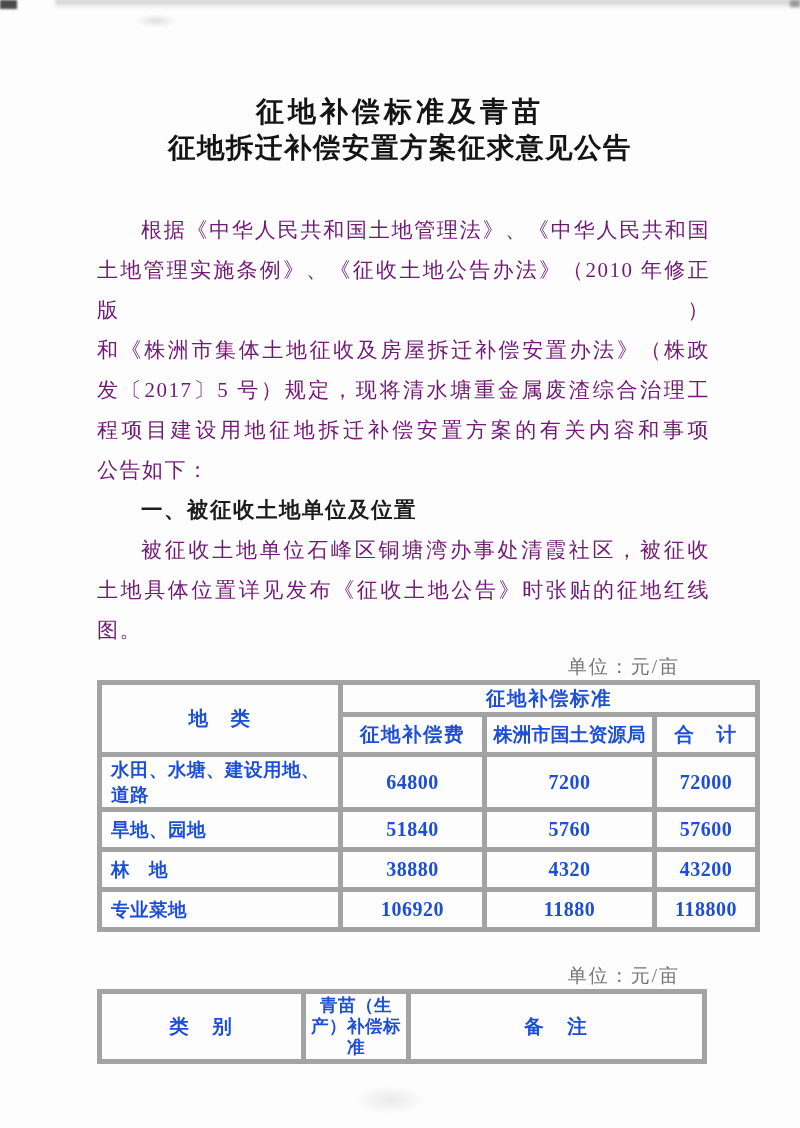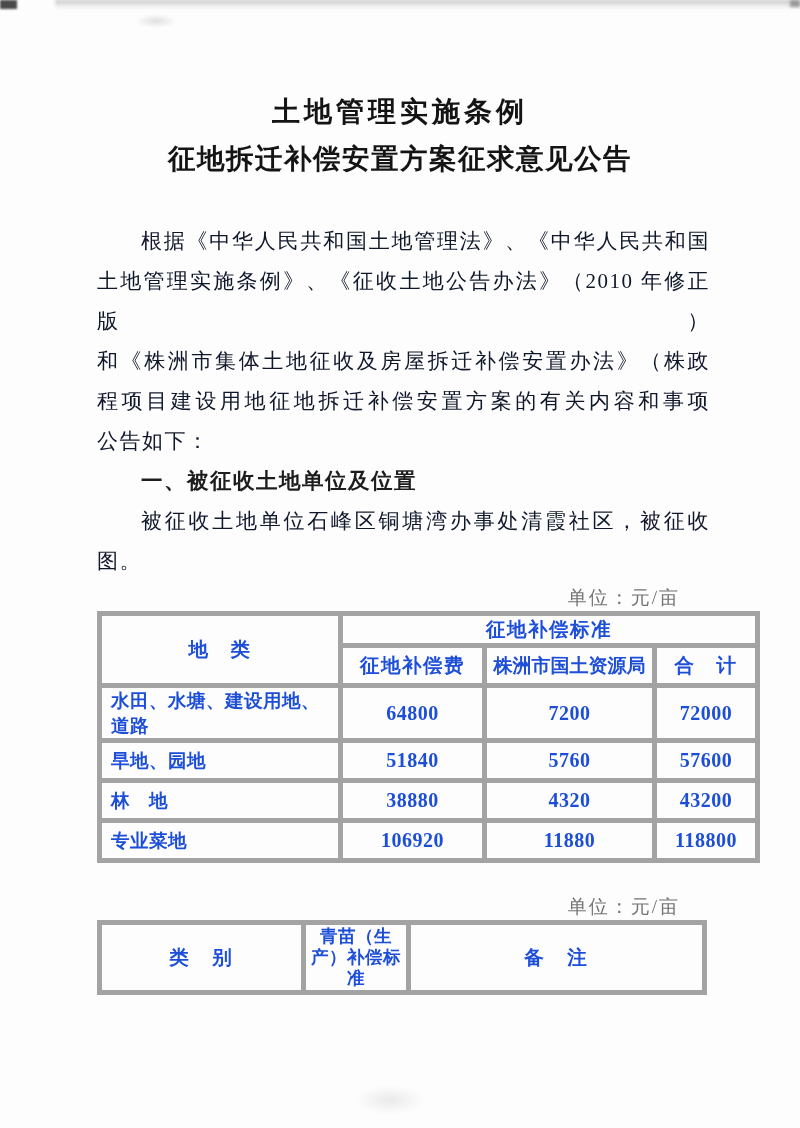--- a/index.html
+++ b/index.html
@@ -39,35 +39,35 @@
 
   
   .titles { padding-top: 94px; }
   .title-line {
     text-align: center;
     font-weight: bold;
     color: #141414;
     margin: 0;
   }
   .title-1 { font-size: 28px; line-height: 36px; letter-spacing: 4px; }
-  .title-2 { font-size: 27.5px; line-height: 36px; letter-spacing: 1.5px; margin-top: 11px; }
+  .title-2 { font-size: 27.5px; line-height: 36px; letter-spacing: 1.5px; }
 
   
   .body-text {
     margin: 44px 90px 0 97px;
     width: 613px;
   }
   .doc-line {
     font-size: 21px;
     line-height: 40px;
     letter-spacing: 1.5px;
     text-align: justify;
     text-align-last: justify;
     white-space: normal;
-    color: #0f172a;
+    color: #701a75;
   }
   .doc-line.short { text-align-last: left; }
   .doc-line.indent { text-indent: 44px; }
   .doc-heading {
     font-size: 21.5px;
     line-height: 40px;
     font-weight: bold;
     letter-spacing: 1.5px;
     text-indent: 44px;
     color: #1d1d1d;
@@ -127,33 +127,35 @@
 
 <div class="page">
 
   <div class="scan-top-band"></div>
   <div class="scan-corner-mark"></div>
   <div class="scan-smudge-1"></div>
   <div class="scan-smudge-2"></div>
   <div class="scan-smudge-3"></div>
 
   <div class="titles">
-    <div class="title-line title-1">土地管理实施条例</div>
+    <div class="title-line title-1">征地补偿标准及青苗</div>
     <div class="title-line title-2">征地拆迁补偿安置方案征求意见公告</div>
   </div>
 
   <div class="body-text">
     <div class="doc-line indent">根据《中华人民共和国土地管理法》、《中华人民共和国</div>
     <div class="doc-line">土地管理实施条例》、《征收土地公告办法》（2010 年修正版）</div>
     <div class="doc-line">和《株洲市集体土地征收及房屋拆迁补偿安置办法》（株政</div>
+    <div class="doc-line">发〔2017〕5 号）规定，现将清水塘重金属废渣综合治理工</div>
     <div class="doc-line">程项目建设用地征地拆迁补偿安置方案的有关内容和事项</div>
     <div class="doc-line short">公告如下：</div>
 
     <div class="doc-heading">一、被征收土地单位及位置</div>
     <div class="doc-line indent">被征收土地单位石峰区铜塘湾办事处清霞社区，被征收</div>
+    <div class="doc-line">土地具体位置详见发布《征收土地公告》时张贴的征地红线</div>
     <div class="doc-line short">图。</div>
 
     <div class="gap-before-sec2"></div>
   </div>
 
   <div class="unit-label unit-1">单位：元/亩</div>
 
   <table class="t1">
     <colgroup>
       <col style="width:241px">

